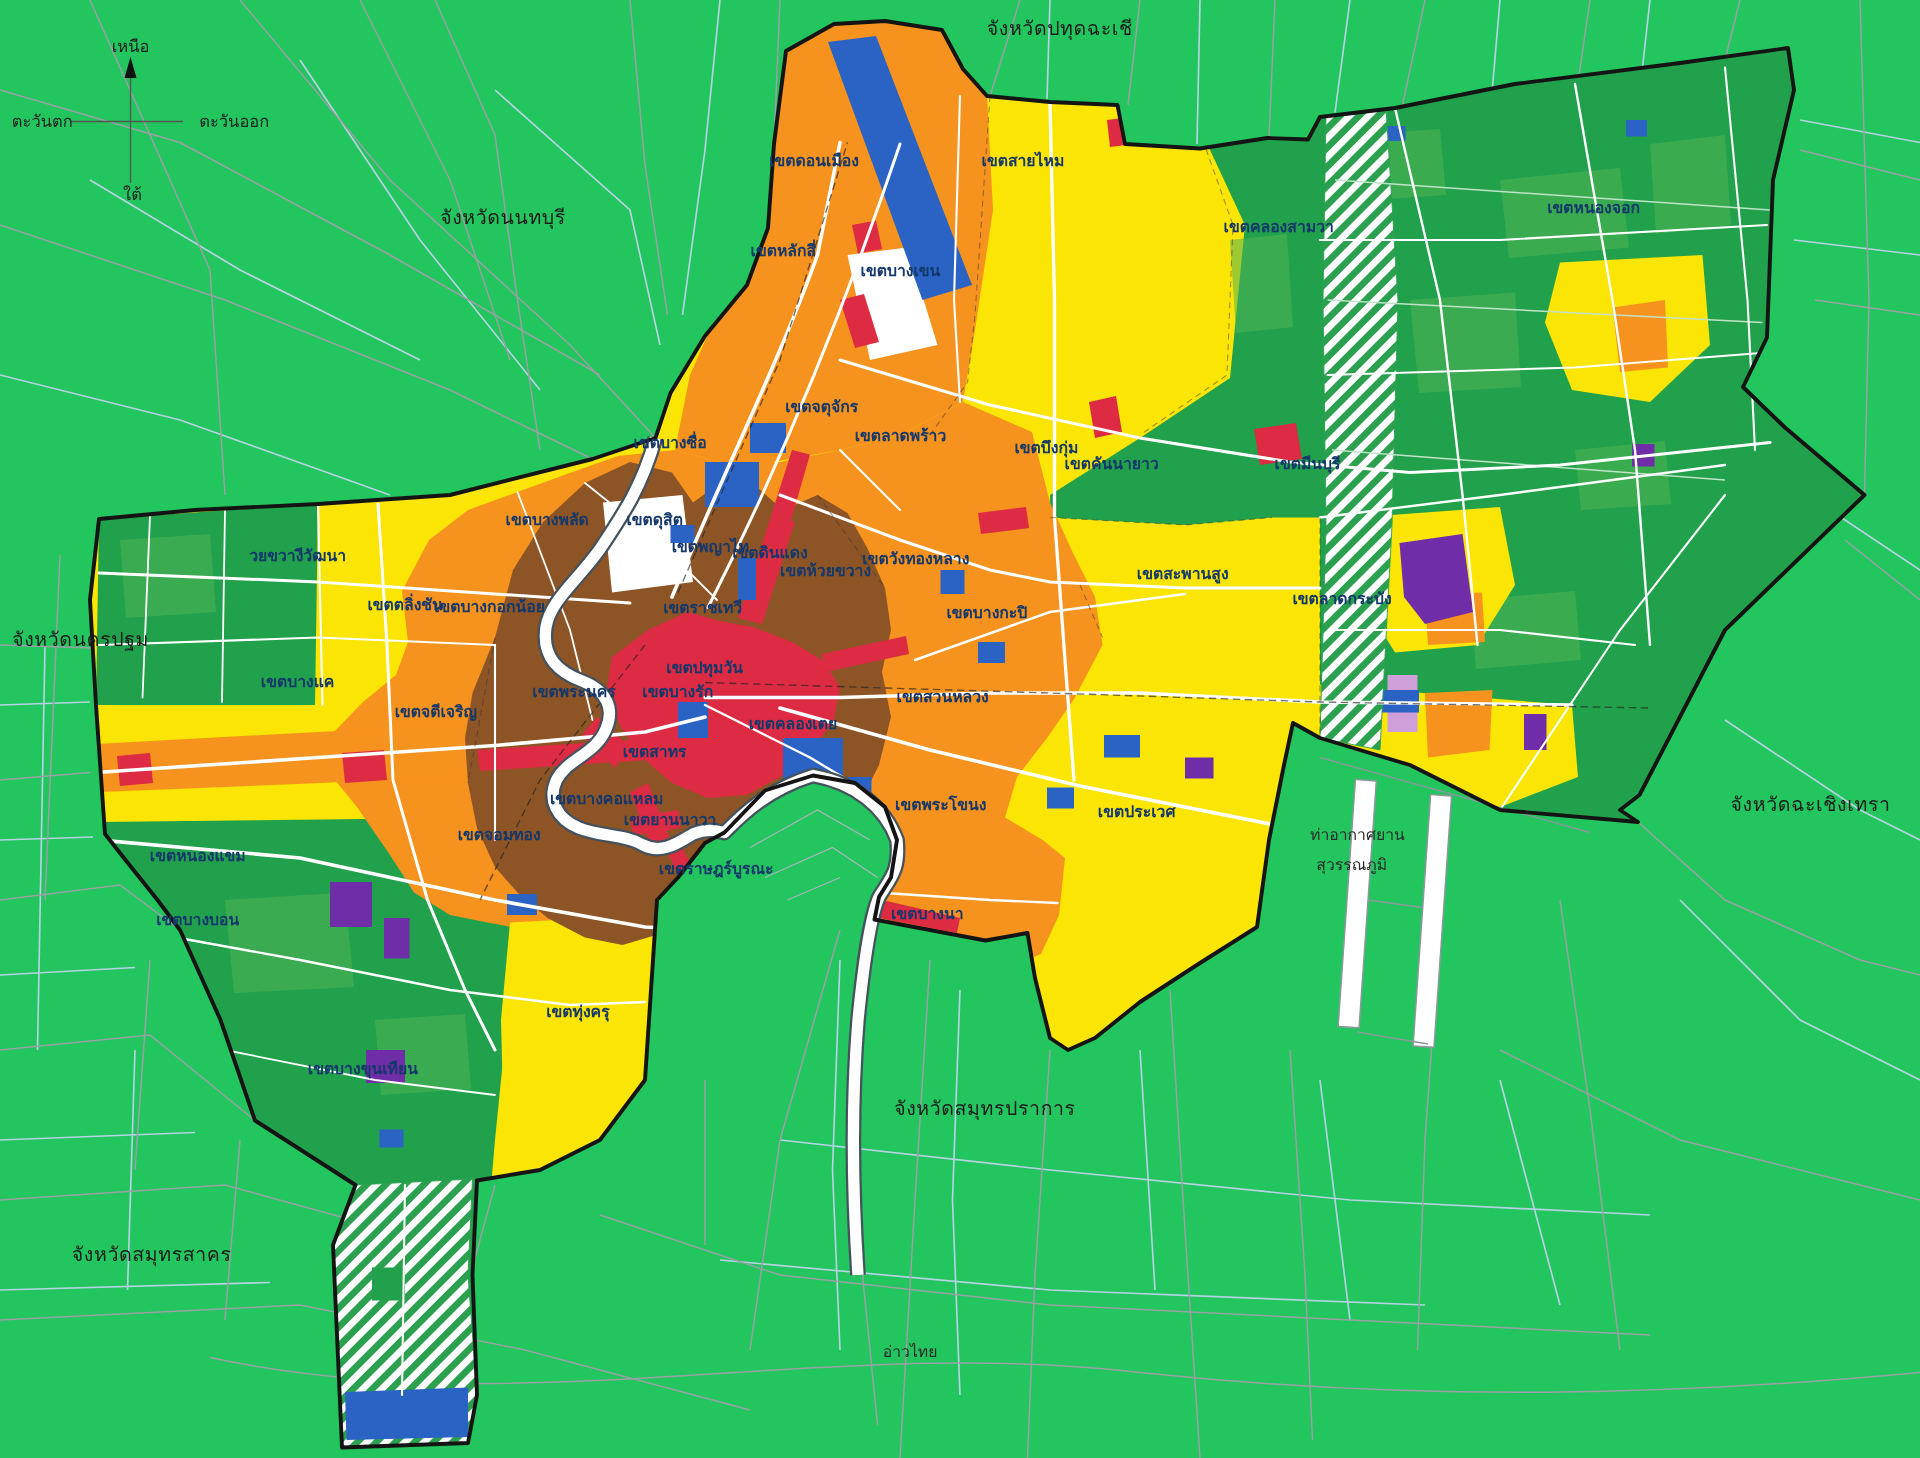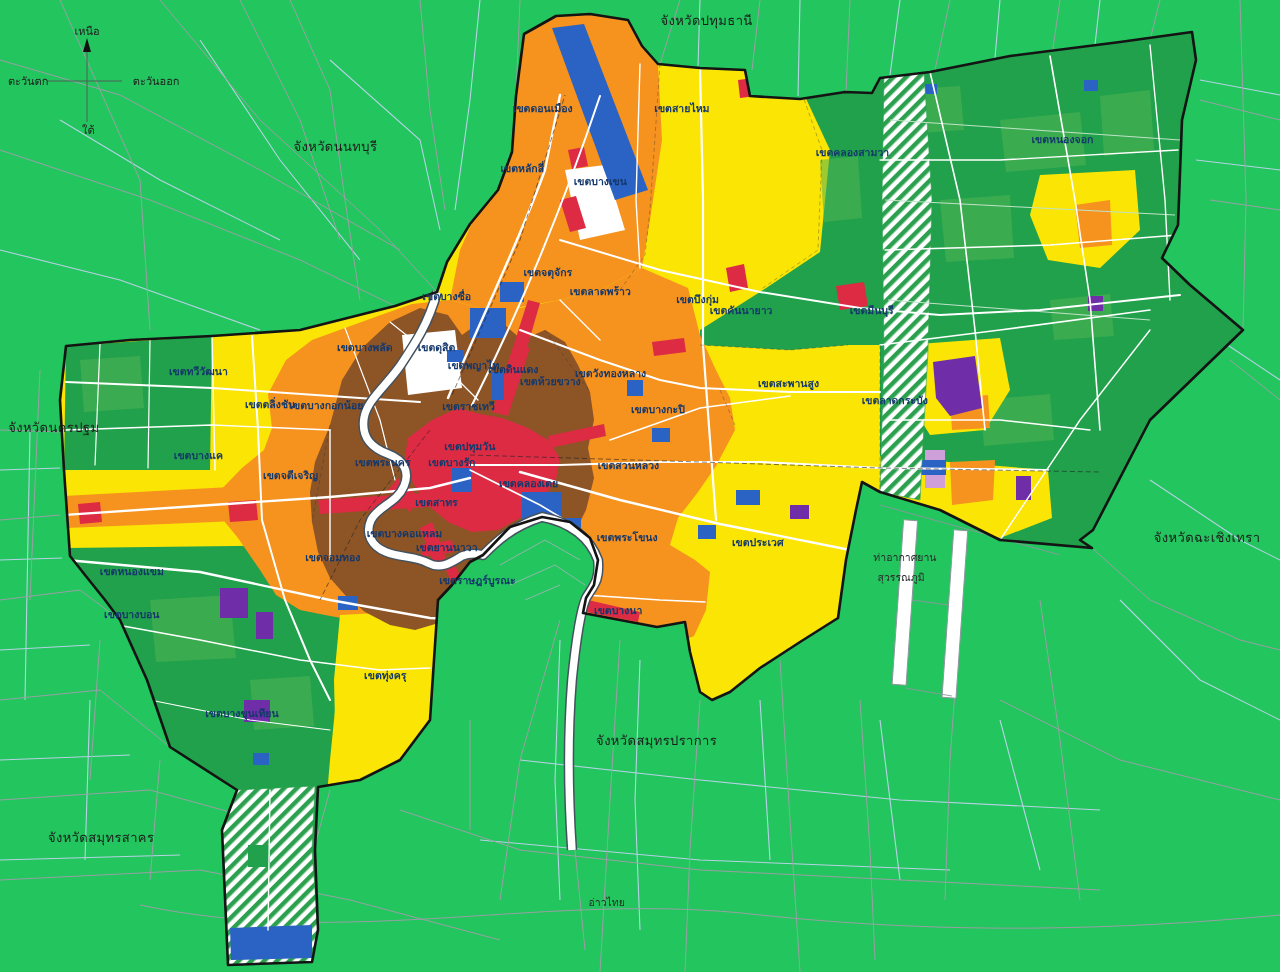--- a/index.html
+++ b/index.html
@@ -340,21 +340,21 @@
     <line x1="87" y1="122" x2="87" y2="48"></line>
     <polygon points="87,38 83,52 91,52" fill="#111" stroke="none"></polygon>
   </g>
 </svg>
 
 <div id="label-layer">
       <div class="lbl compass" style="left: 6.8%; top: 3.2%;">เหนือ</div>
       <div class="lbl compass" style="left: 2.2%; top: 8.3%;">ตะวันตก</div>
       <div class="lbl compass" style="left: 12.2%; top: 8.3%;">ตะวันออก</div>
       <div class="lbl compass" style="left: 6.9%; top: 13.4%;">ใต้</div>
-      <div class="lbl province" style="left: 55.2%; top: 2.1%;">จังหวัดปทุมธานี</div>
+      <div class="lbl province" style="left: 55.2%; top: 2.1%;">จังหวัดปทุดฉะเชี</div>
       <div class="lbl province" style="left: 26.2%; top: 15%;">จังหวัดนนทบุรี</div>
       <div class="lbl province" style="left: 4.2%; top: 43.9%;">จังหวัดนครปฐม</div>
       <div class="lbl province" style="left: 7.9%; top: 86.1%;">จังหวัดสมุทรสาคร</div>
       <div class="lbl province" style="left: 51.3%; top: 76.1%;">จังหวัดสมุทรปราการ</div>
       <div class="lbl province" style="left: 94.3%; top: 55.2%;">จังหวัดฉะเชิงเทรา</div>
       <div class="lbl district" style="left: 42.4%; top: 11.1%;">เขตดอนเมือง</div>
       <div class="lbl district" style="left: 52.3%; top: 11.1%; padding-left: 25px;">เขตสายไหม</div>
       <div class="lbl district" style="left: 40.8%; top: 17.3%;">เขตหลักสี่</div>
       <div class="lbl district" style="left: 46.9%; top: 18.6%;">เขตบางเขน</div>
       <div class="lbl district" style="left: 66.6%; top: 15.6%;">เขตคลองสามวา</div>
@@ -364,21 +364,21 @@
       <div class="lbl district" style="left: 34.9%; top: 30.5%;">เขตบางซื่อ</div>
       <div class="lbl district" style="left: 54.5%; top: 30.8%;">เขตบึงกุ่ม</div>
       <div class="lbl district" style="left: 57.9%; top: 31.9%;">เขตคันนายาว</div>
       <div class="lbl district" style="left: 68.1%; top: 31.9%;">เขตมีนบุรี</div>
       <div class="lbl district" style="left: 28.5%; top: 35.7%;">เขตบางพลัด</div>
       <div class="lbl district" style="left: 34.1%; top: 35.7%;">เขตดุสิต</div>
       <div class="lbl district" style="left: 37%; top: 37.6%;">เขตพญาไท</div>
       <div class="lbl district" style="left: 40.1%; top: 38%;">เขตดินแดง</div>
       <div class="lbl district" style="left: 43%; top: 39.2%;">เขตห้วยขวาง</div>
       <div class="lbl district" style="left: 47.7%; top: 38.4%;">เขตวังทองหลาง</div>
-      <div class="lbl district" style="left: 15.5%; top: 38.2%;">เขตทวีวัฒนา</div>
+      <div class="lbl district" style="left: 15.5%; top: 38.2%;">วยขวางีวัฒนา</div>
       <div class="lbl district" style="left: 21.1%; top: 41.6%;">เขตตลิ่งชัน</div>
       <div class="lbl district" style="left: 25.5%; top: 41.7%;">เขตบางกอกน้อย</div>
       <div class="lbl district" style="left: 61.6%; top: 39.4%;">เขตสะพานสูง</div>
       <div class="lbl district" style="left: 51.4%; top: 42.1%;">เขตบางกะปิ</div>
       <div class="lbl district" style="left: 36.6%; top: 41.8%;">เขตราชเทวี</div>
       <div class="lbl district" style="left: 29.9%; top: 43%; margin-top: 44px;">เขตพระนคร</div>
       <div class="lbl district" style="left: 36.7%; top: 45.9%;">เขตปทุมวัน</div>
       <div class="lbl district" style="left: 35.3%; top: 47.5%;">เขตบางรัก</div>
       <div class="lbl district" style="left: 15.5%; top: 46.8%;">เขตบางแค</div>
       <div class="lbl district" style="left: 22.7%; top: 48.9%;">เขตจตีเจริญ</div>

